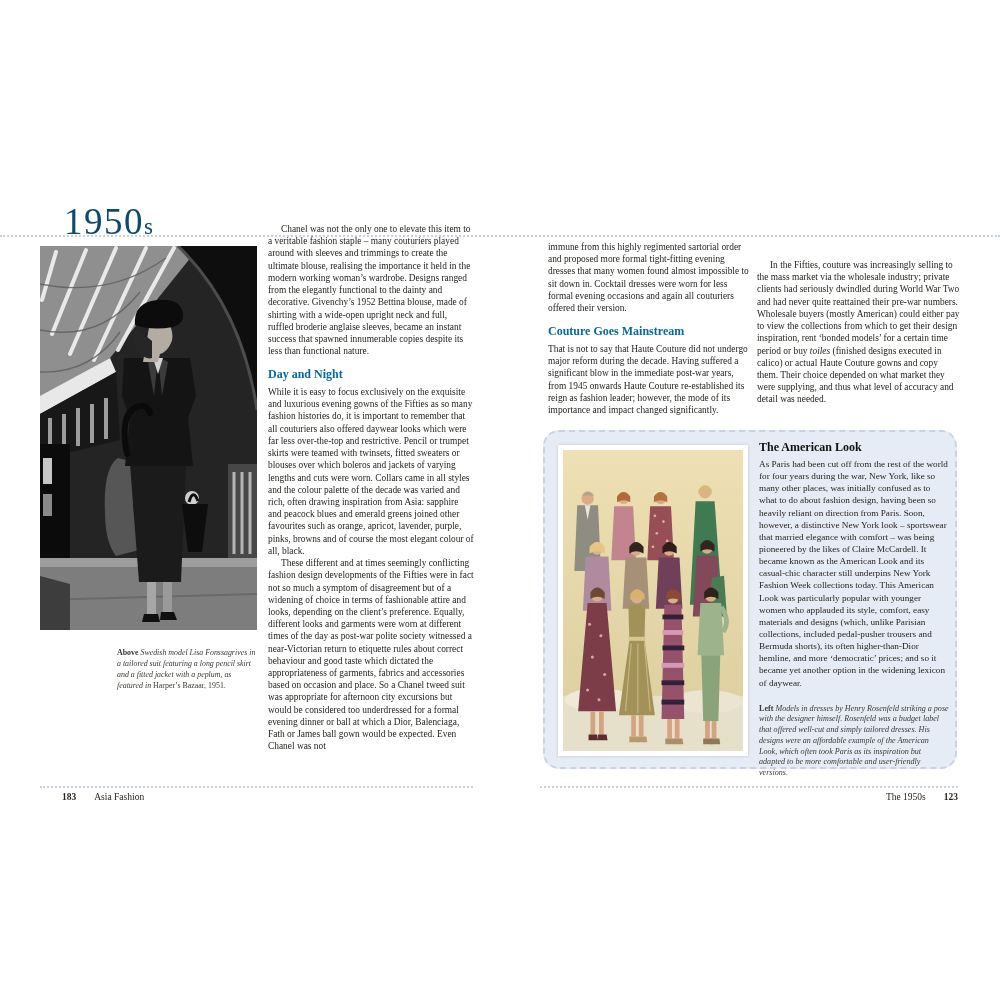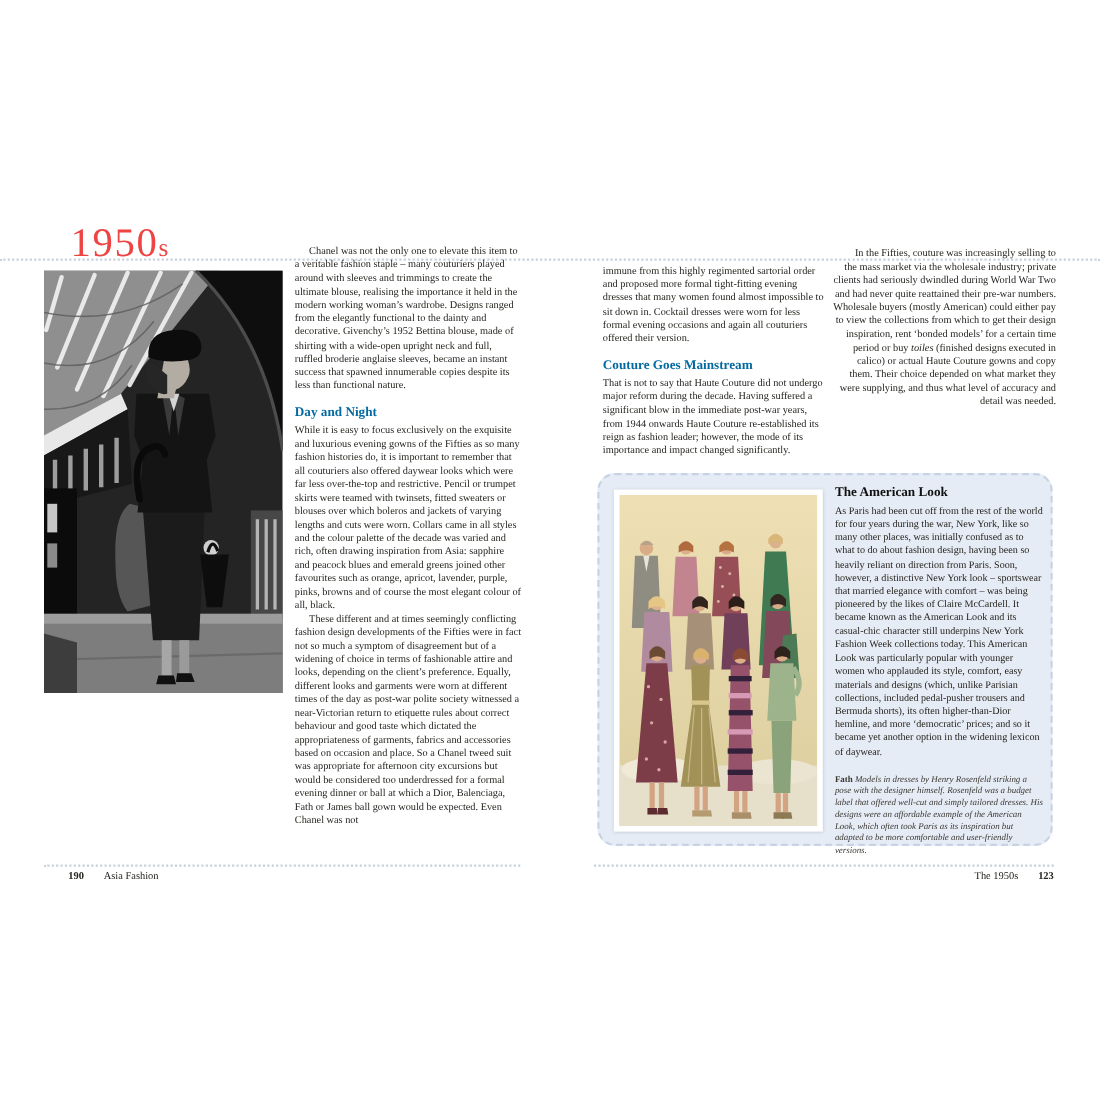--- a/index.html
+++ b/index.html
@@ -1,21 +1,21 @@
 <!DOCTYPE html>
 <html><head>
 <meta charset="utf-8">
 <style>
   html,body{margin:0;padding:0;background:#ffffff;}
   .canvas{position:relative;width:1000px;height:1000px;background:#fff;overflow:hidden;
           font-family:"Liberation Serif",serif;color:#26241f;}
 
   
   .decade{position:absolute;left:64px;top:188px;font-size:37px;font-weight:400;
-          color:#ef4444;letter-spacing:1.5px;line-height:1;margin-top:15px;}
+          color:#0c4a6e;letter-spacing:1.5px;line-height:1;margin-top:15px;}
   .decade .small-s{font-size:23px;letter-spacing:0;}
 
   
   .rule{position:absolute;height:0;border-top:2px dotted #c7d1dc;}
   .rule-top{left:0;top:235px;width:1000px;}
   .rule-foot-left{left:40px;top:786px;width:433px;}
   .rule-foot-right{left:540px;top:786px;width:418px;}
 
   
   .bw-photo{position:absolute;left:40px;top:246px;width:217px;height:384px;margin:0;}
@@ -25,21 +25,21 @@
   .photo-caption i{font-style:italic;}
   .photo-caption b{font-style:normal;font-weight:700;}
 
   
   .col{position:absolute;width:206px;font-size:9.4px;line-height:1.3;text-align:left;}
   .col p{margin:0;}
   .col p.indent{text-indent:13px;}
   .col h3{margin:10px 0 3px 0;font-size:12px;font-weight:700;color:#0369a1;}
   .col-1{left:268px;top:223px;}
   .col-3{left:548px;top:241px;}
-  .col-4{left:757px;top:225px;width:203px;text-align:right;}
+  .col-4{left:757px;top:259px;width:203px;}
 
   
   .feature-box{position:absolute;left:543px;top:430px;width:414px;height:339px;
                background:#e6ecf5;border:2px dashed #c7d3e3;border-radius:16px;
                box-sizing:border-box;}
   .color-photo{position:absolute;left:13px;top:13px;width:190px;height:311px;margin:0;
                background:#ffffff;padding:5px;box-sizing:border-box;
                box-shadow:0 0 3px rgba(80,90,110,.25);}
   .color-photo svg{display:block;width:100%;height:100%;}
   .box-text{position:absolute;left:214px;top:8px;width:190px;font-family:Liberation Serif, serif;}
@@ -124,32 +124,37 @@
       <circle cx="152" cy="252" r="7" fill="#cfcfcf"></circle>
       <path d="M149,256 q4,-14 9,-1" stroke="#0d0d0d" stroke-width="3" fill="none"></path>
       <path d="M142,258 L168,258 L162,306 L148,306 Z" fill="#0d0d0d"></path>
       <rect x="107" y="336" width="9" height="32" fill="#a6a6a6"></rect>
       <rect x="123" y="336" width="9" height="30" fill="#9a9a9a"></rect>
       <path d="M104,368 l14,0 l2,8 l-18,0 Z" fill="#101010"></path>
       <path d="M121,366 l13,0 l3,8 l-17,0 Z" fill="#101010"></path>
     </svg>
   </figure>
 
+  <figcaption class="photo-caption">
+    <b>Above</b>
+    <i>Swedish model Lisa Fonssagrives in a tailored suit featuring a long pencil skirt and a fitted jacket with a peplum, as featured in</i>
+    <span>Harper’s Bazaar, 1951.</span>
+  </figcaption>
 
   <div class="col col-1">
     <p class="indent">Chanel was not the only one to elevate this item to a veritable fashion staple – many couturiers played around with sleeves and trimmings to create the ultimate blouse, realising the importance it held in the modern working woman’s wardrobe. Designs ranged from the elegantly functional to the dainty and decorative. Givenchy’s 1952 Bettina blouse, made of shirting with a wide-open upright neck and full, ruffled broderie anglaise sleeves, became an instant success that spawned innumerable copies despite its less than functional nature.</p>
     <h3>Day and Night</h3>
     <p>While it is easy to focus exclusively on the exquisite and luxurious evening gowns of the Fifties as so many fashion histories do, it is important to remember that all couturiers also offered daywear looks which were far less over-the-top and restrictive. Pencil or trumpet skirts were teamed with twinsets, fitted sweaters or blouses over which boleros and jackets of varying lengths and cuts were worn. Collars came in all styles and the colour palette of the decade was varied and rich, often drawing inspiration from Asia: sapphire and peacock blues and emerald greens joined other favourites such as orange, apricot, lavender, purple, pinks, browns and of course the most elegant colour of all, black.</p>
     <p class="indent">These different and at times seemingly conflicting fashion design developments of the Fifties were in fact not so much a symptom of disagreement but of a widening of choice in terms of fashionable attire and looks, depending on the client’s preference. Equally, different looks and garments were worn at different times of the day as post-war polite society witnessed a near-Victorian return to etiquette rules about correct behaviour and good taste which dictated the appropriateness of garments, fabrics and accessories based on occasion and place. So a Chanel tweed suit was appropriate for afternoon city excursions but would be considered too underdressed for a formal evening dinner or ball at which a Dior, Balenciaga, Fath or James ball gown would be expected. Even Chanel was not</p>
   </div>
 
   <div class="col col-3">
     <p>immune from this highly regimented sartorial order and proposed more formal tight-fitting evening dresses that many women found almost impossible to sit down in. Cocktail dresses were worn for less formal evening occasions and again all couturiers offered their version.</p>
     <h3>Couture Goes Mainstream</h3>
-    <p>That is not to say that Haute Couture did not undergo major reform during the decade. Having suffered a significant blow in the immediate post-war years, from 1944 onwards Haute Couture re-established its reign as fashion leader; however, the mode of its importance and impact changed significantly.</p>
+    <p>That is not to say that Haute Couture did not undergo major reform during the decade. Having suffered a significant blow in the immediate post-war years, from 1945 onwards Haute Couture re-established its reign as fashion leader; however, the mode of its importance and impact changed significantly.</p>
   </div>
 
   <div class="col col-4">
     <p class="indent"><span>In the Fifties, couture was increasingly selling to the mass market via the wholesale industry; private clients had seriously dwindled during World War Two and had never quite reattained their pre-war numbers. Wholesale buyers (mostly American) could either pay to view the collections from which to get their design inspiration, rent ‘bonded models’ for a certain time period or buy </span><i>toiles</i><span> (finished designs executed in calico) or actual Haute Couture gowns and copy them. Their choice depended on what market they were supplying, and thus what level of accuracy and detail was needed.</span></p>
   </div>
 
   <div class="feature-box">
     <figure class="color-photo">
       <svg viewBox="0 0 190 311" preserveAspectRatio="none">
         <defs>
@@ -251,29 +256,29 @@
         <rect x="150" y="280" width="5" height="18" fill="#d3a482"></rect>
           <rect x="157" y="280" width="5" height="18" fill="#d3a482"></rect>
         <path d="M148,298 l9,0 l1,6 l-10,0 Z" fill="#8d7a55"></path>
           <path d="M156,298 l9,0 l1,6 l-10,0 Z" fill="#8d7a55"></path>
       </svg>
     </figure>
     <div class="box-text">
       <h3>The American Look</h3>
       <p>As Paris had been cut off from the rest of the world for four years during the war, New York, like so many other places, was initially confused as to what to do about fashion design, having been so heavily reliant on direction from Paris. Soon, however, a distinctive New York look – sportswear that married elegance with comfort – was being pioneered by the likes of Claire McCardell. It became known as the American Look and its casual-chic character still underpins New York Fashion Week collections today. This American Look was particularly popular with younger women who applauded its style, comfort, easy materials and designs (which, unlike Parisian collections, included pedal-pusher trousers and Bermuda shorts), its often higher-than-Dior hemline, and more ‘democratic’ prices; and so it became yet another option in the widening lexicon of daywear.</p>
       <p class="box-caption">
-        <b>Fath</b>
+        <b>Left</b>
         <i>Models in dresses by Henry Rosenfeld striking a pose with the designer himself. Rosenfeld was a budget label that offered well-cut and simply tailored dresses. His designs were an affordable example of the American Look, which often took Paris as its inspiration but adapted to be more comfortable and user-friendly versions.</i>
       </p>
     </div>
   </div>
 
   <div class="rule rule-foot-left"></div>
   <div class="rule rule-foot-right"></div>
 
   <div class="footer-left">
-    <span class="num">190</span><span>Asia Fashion</span>
+    <span class="num">183</span><span>Asia Fashion</span>
   </div>
   <div class="footer-right">
     <span>The 1950s</span><span class="num">123</span>
   </div>
 
 </div>
 
 </body></html>

